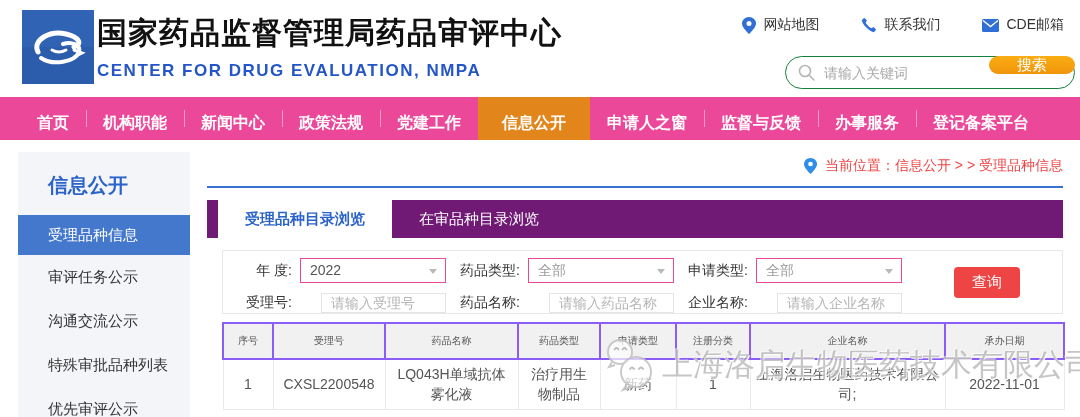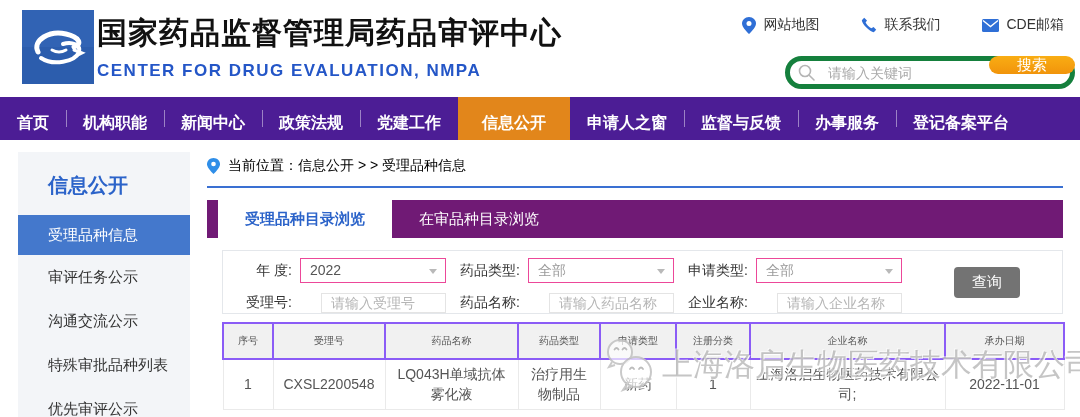--- a/index.html
+++ b/index.html
@@ -12,72 +12,72 @@
   .logo { position:absolute; left:22px; top:10px; width:72px; height:74px; }
   .brand { position:absolute; left:97px; top:13px; }
   .brand-title { font-size:30px; font-weight:bold; color:#111; letter-spacing:1px; }
   .brand-sub { margin-top:7px; font-size:17px; font-weight:bold; color:#2456c7; letter-spacing:1.5px; }
 
   .quicklinks { position:absolute; right:16px; top:16px; display:flex; gap:42px; align-items:flex-end; }
   .quicklink { display:flex; align-items:center; gap:7px; font-size:14px; color:#333; cursor:pointer; }
   .quicklink svg { display:block; }
 
   .searchwrap { position:absolute; left:785px; top:56px; width:290px; height:33px; }
-  .search-input { width:100%; height:33px; border:5px solid #15803d; border-radius:17px;
+  .search-input { width:100%; height:33px; border:1px solid #15803d; border-radius:17px;
     padding:0 96px 0 38px; font-size:14px; color:#333; outline:none; background:#fff;
     font-family:"Liberation Sans","DejaVu Sans",sans-serif; }
   .search-input::placeholder { color:#a9a9a9; }
   .search-mag { position:absolute; left:13px; top:8px; }
   .search-btn { position:absolute; right:0; top:0; width:86px; height:18px; border:none; border-radius:17px;
     background:linear-gradient(180deg,#f9ad13,#f1940b); color:#fff; font-size:15px; cursor:pointer;
     font-family:"Liberation Sans","DejaVu Sans",sans-serif; }
 
   
-  .navbar { position:absolute; left:0; top:97px; width:1080px; height:53px; background:#4c1d95;
-    display:flex; align-items:stretch; }
+  .navbar { position:absolute; left:0; top:97px; width:1080px; height:53px; background:#ec4899;
+    display:flex; align-items:stretch; padding-left:20px; }
   .nav-item { position:relative; display:flex; align-items:center; padding:0 17px; color:#fff;
     font-size:16px; font-weight:bold; cursor:pointer; white-space:nowrap; }
   .nav-item + .nav-item::before { content:""; position:absolute; left:0; top:13px; width:1px; height:17px;
     background:rgba(255,255,255,.45); }
   .nav-item.active { background:#e2861b; padding:0 24px; }
   .nav-item.active::before { display:none; }
   .nav-item.after-active::before { display:none; }
 
   
   .content { position:absolute; left:0; top:140px; width:1080px; height:277px; background:#fff; }
 
   .sidebar { position:absolute; left:18px; top:12px; width:172px; height:265px; background:#f3f5f8; }
   .sidebar-title { padding:20px 0 16px 30px; font-size:20px; font-weight:bold; color:#2b63c9; }
   .side-item { height:44px; line-height:44px; padding-left:30px; font-size:15px; color:#333; cursor:pointer; }
   .side-item.active { height:40px; line-height:40px; background:#4478cc; color:#fff; }
 
   .main { position:absolute; left:207px; top:0; width:856px; height:277px; }
 
   .breadcrumb { margin-top:17px; padding-bottom:11px; border-bottom:2px solid #3a70d2;
-    display:flex; align-items:center; gap:8px; font-size:14px; color:#000000; }
+    display:flex; align-items:center; gap:8px; font-size:14px; color:#ef4444;justify-content:flex-end; }
 
   .tabbar { margin-top:12px; height:38px; background:#701a75; display:flex; }
   .tab { display:flex; align-items:center; padding:0 27px; font-size:15px; color:#fff; cursor:pointer; }
   .tab.active { background:#fff; color:#2b63c9; font-weight:bold; margin-left:11px; }
 
   .filterbox { position:relative; margin:12px 0 0 15px; width:841px; height:64px;
     border:1px solid #e4e7eb; background:#fff; padding:7px 0 0 0; }
   .filter-grid { display:grid; grid-template-columns:77px 146px 82px 146px 82px 146px; grid-auto-rows:25px;
     row-gap:7px; align-items:center; }
   .f-label { font-size:14px; color:#333; text-align:right; padding-right:8px; white-space:pre; }
   .f-select { position:relative; height:25px; border:1px solid #ec4899; background:#fff; font-size:14px;
     color:#555; line-height:23px; padding:0 20px 0 9px; cursor:pointer; }
   .f-select.muted { color:#9a9a9a; }
   .f-select .arrow { position:absolute; right:8px; top:10px; width:0; height:0;
     border-left:4px solid transparent; border-right:4px solid transparent; border-top:5px solid #b9b9b9; }
   .f-input { height:20px; border:1px solid #e4e4e4; font-size:14px; color:#333; padding:0 9px; outline:none;
     font-family:"Liberation Sans","DejaVu Sans",sans-serif;margin-left:21px; }
   .f-input::placeholder { color:#b5b5b5; }
   .query-btn { position:absolute; right:42px; top:16px; width:66px; height:31px; border:none; border-radius:4px;
-    background:#737373; color:#fff; font-size:15px; cursor:pointer;
+    background:#ef4444; color:#fff; font-size:15px; cursor:pointer;
     font-family:"Liberation Sans","DejaVu Sans",sans-serif; }
 
   table.grid { margin:8px 0 0 15px; width:841px; border-collapse:collapse; table-layout:fixed; }
   table.grid th { height:36px; background:#f1f1f1; font-size:10px; font-weight:normal; color:#555;
     border:2px solid #8b5cf6; }
   table.grid td { height:50px; background:#fff; font-size:14px; color:#555; text-align:center;
     border:1px solid #eaeaea; padding:2px 6px; line-height:1.45; }
   .c-seq{width:50px}.c-no{width:112px}.c-name{width:133px}.c-type{width:82px}
   .c-app{width:76px}.c-reg{width:74px}.c-comp{width:195px}.c-date{width:119px}
 

